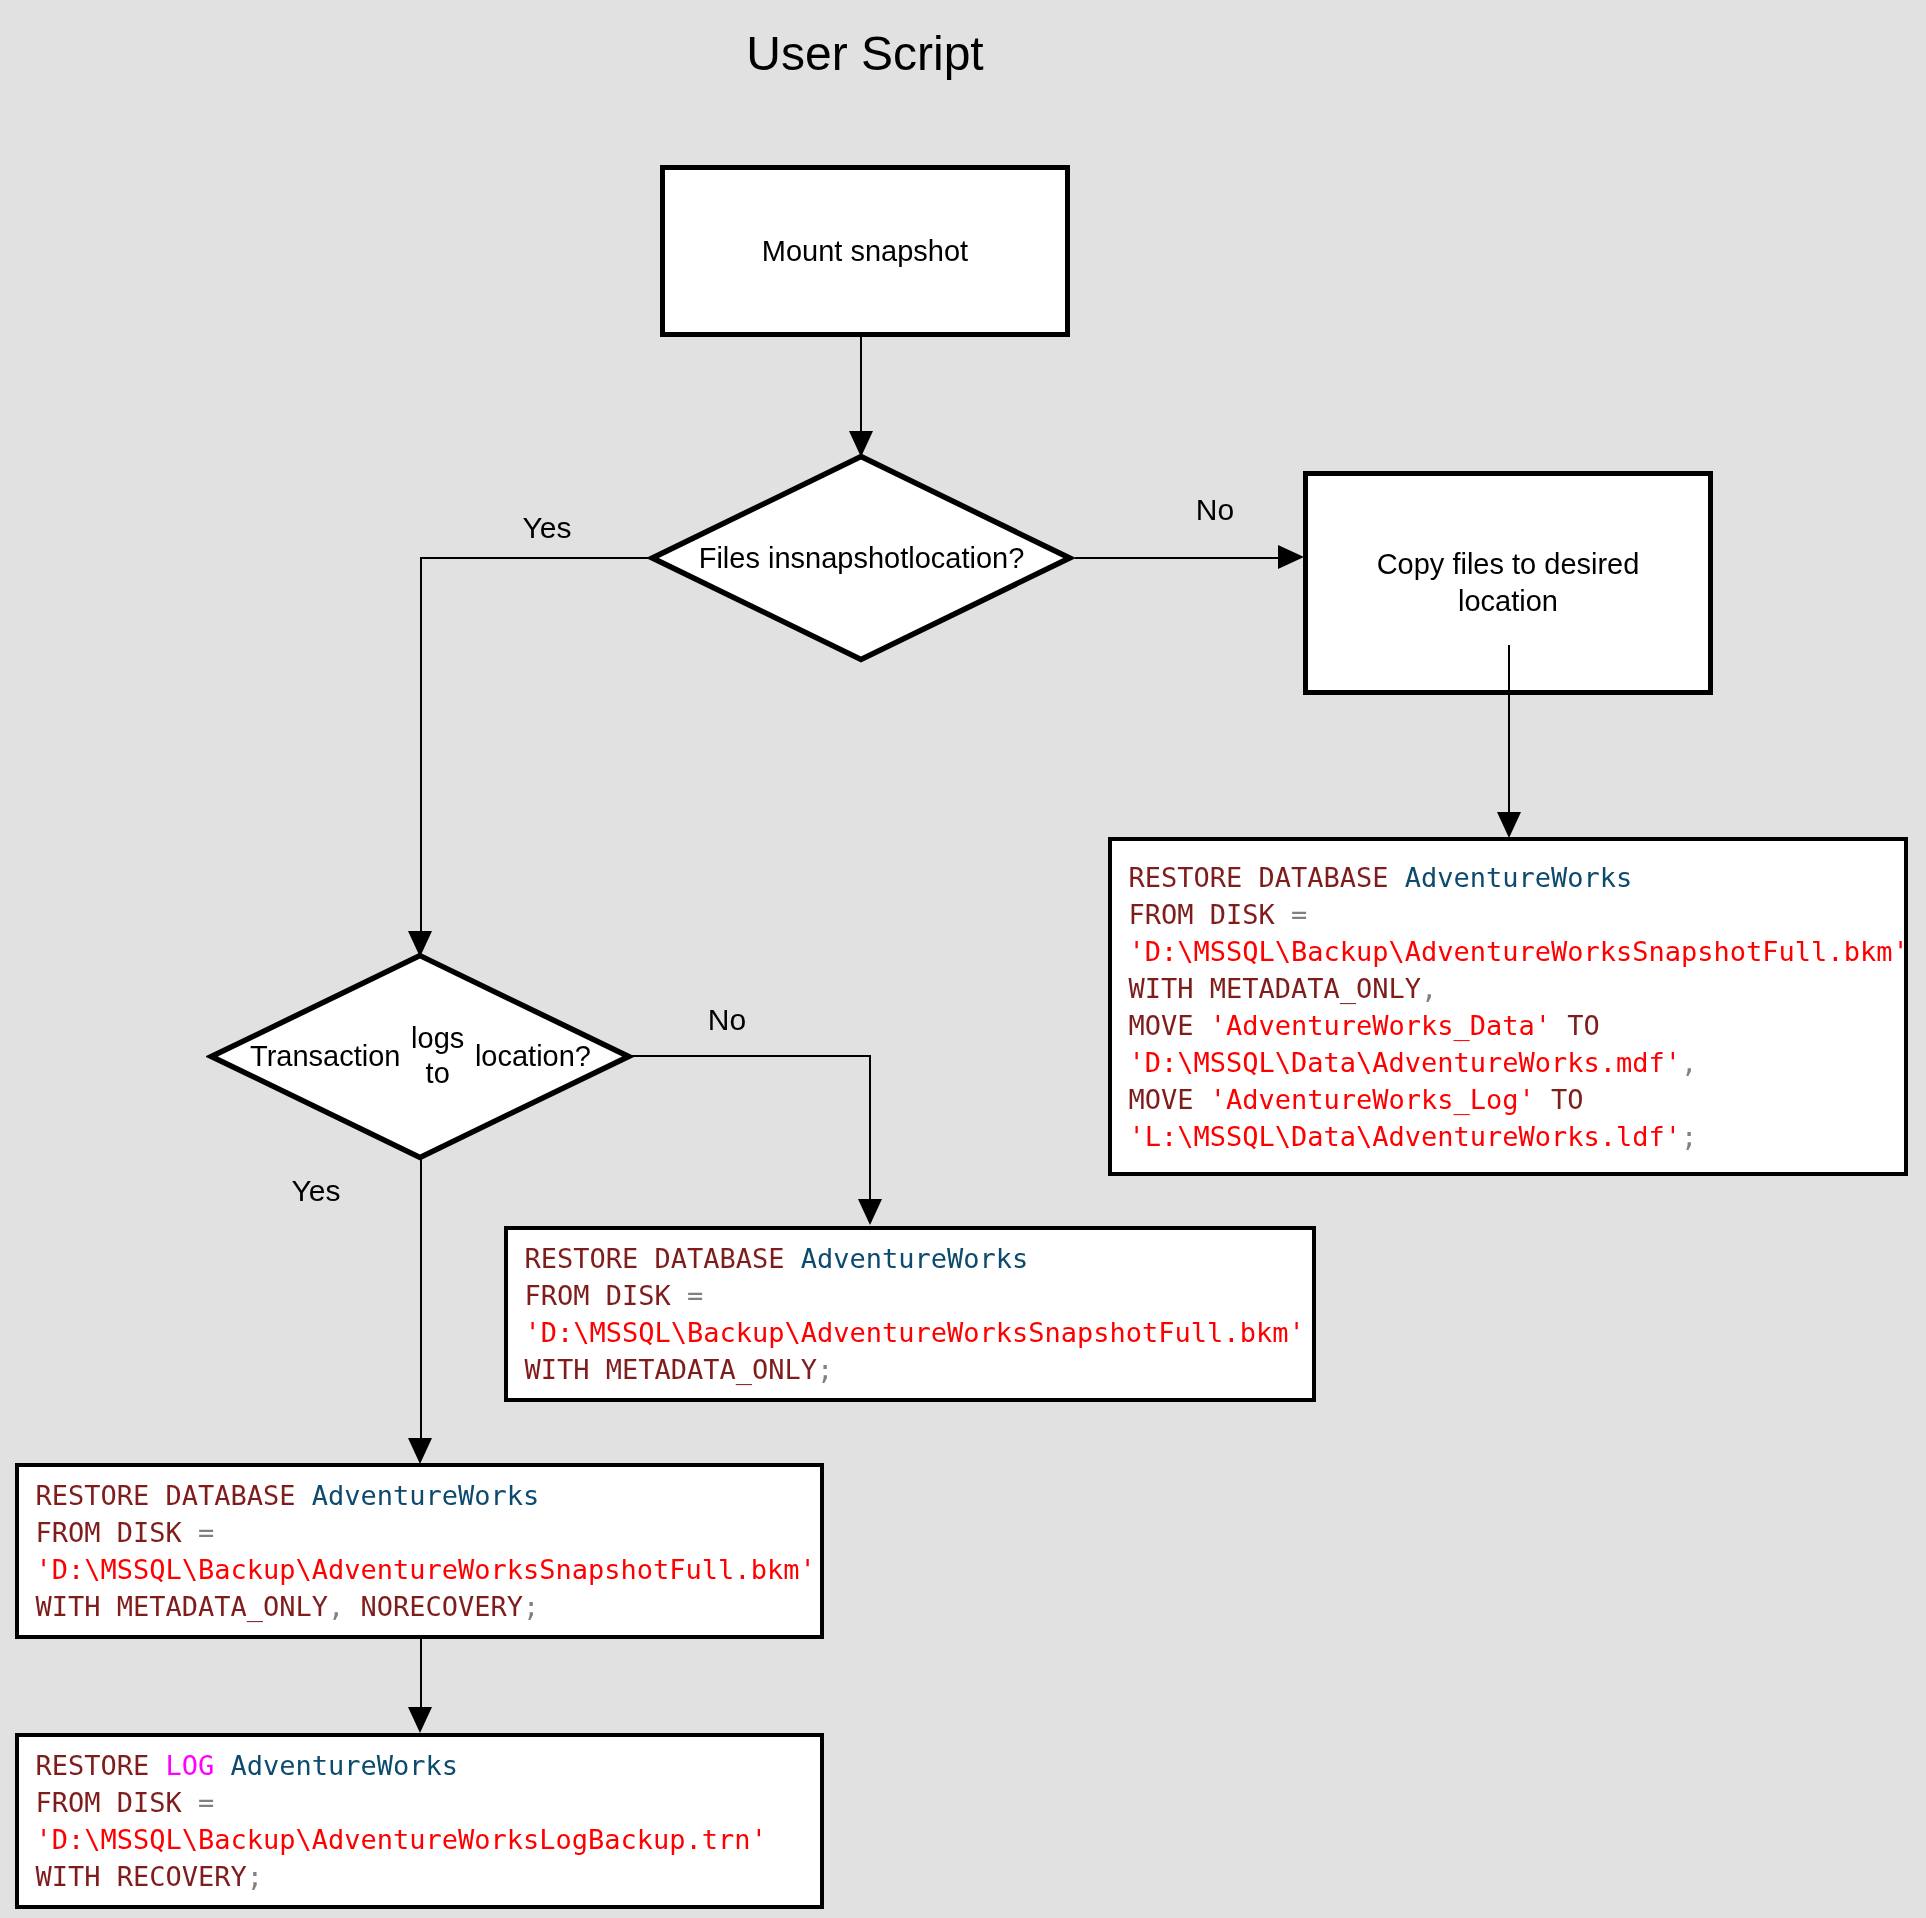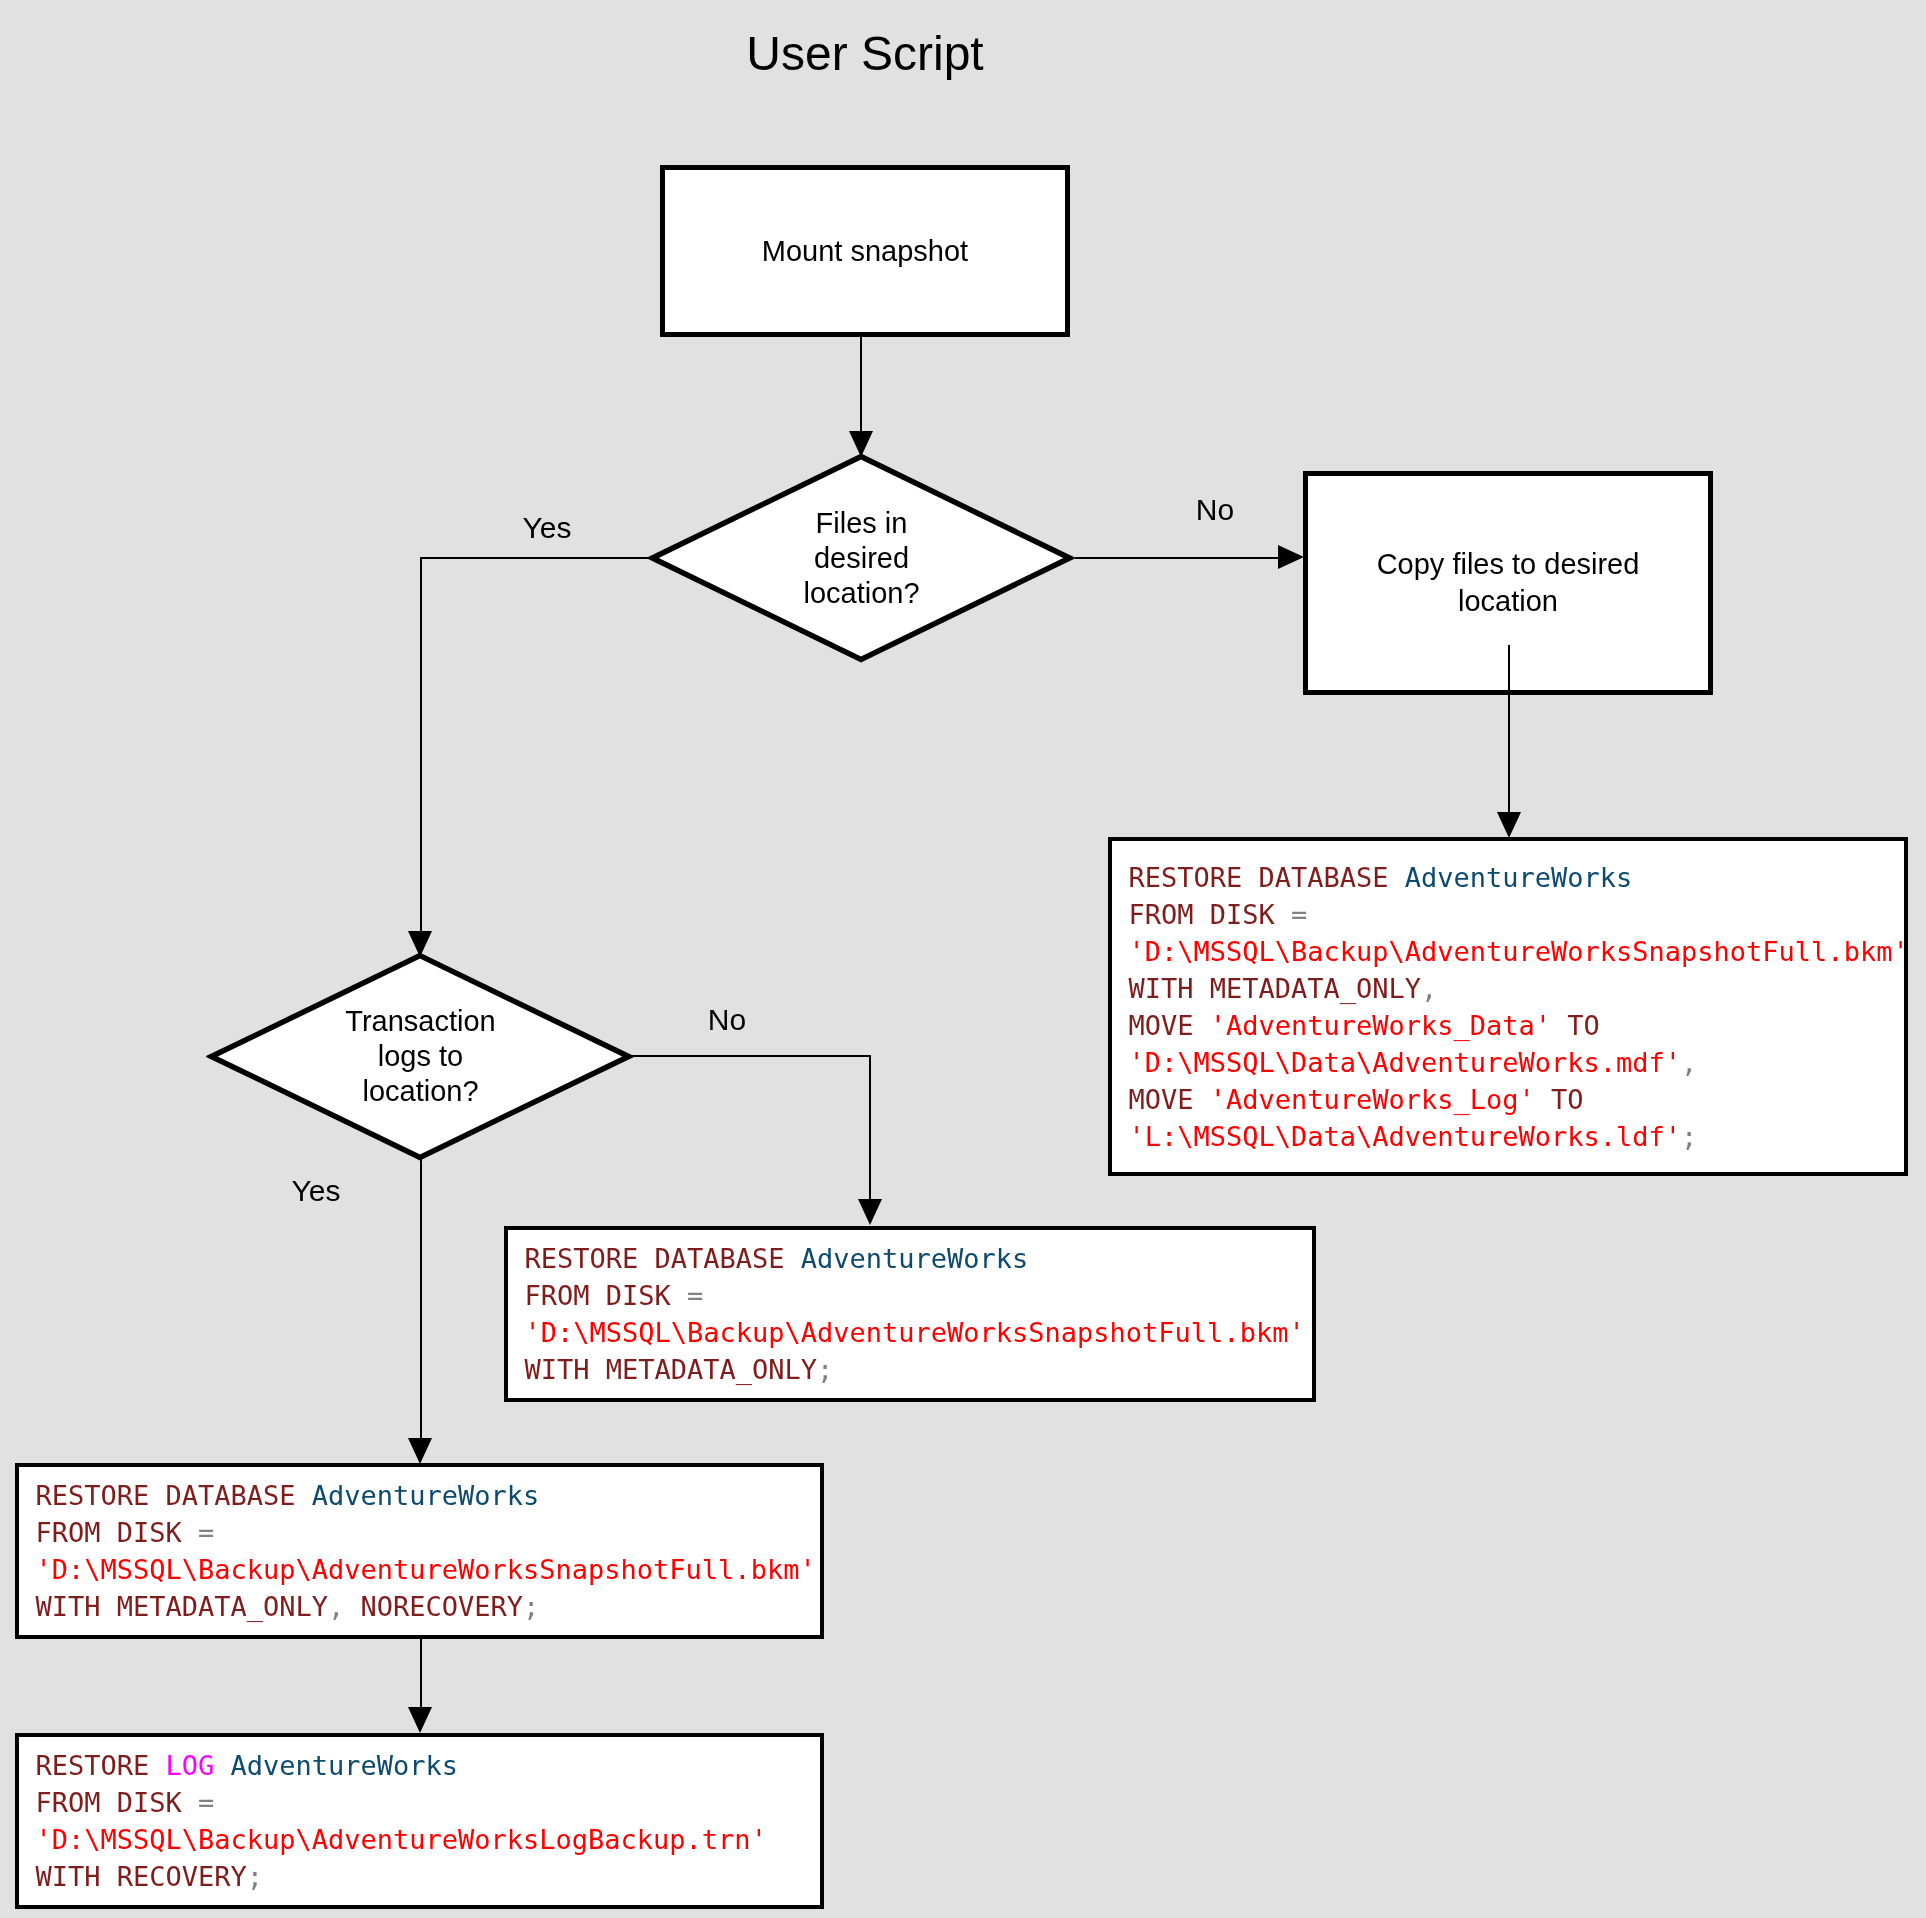--- a/index.html
+++ b/index.html
@@ -43,21 +43,21 @@
   .arrow-right{
     width:0;height:0;
     border-top:12.3px solid transparent;
     border-bottom:12.3px solid transparent;
     border-left:26px solid #000;
   }
   .edge-label{
     font-size:30px;line-height:35px;text-align:center;width:82px;
   }
   .diamond-text{
-    display:flex;flex-direction:column;align-items:center;justify-content:center;
+    display:flex;flex-direction:row;align-items:center;justify-content:center;
     text-align:center;font-size:29px;line-height:35px;
   }
   svg{display:block;}
 </style>
 </head>
 <body>
 
 <div class="abs page-title" style="left:660px;top:26px;width:410px;">User Script</div>
 
 <div class="abs proc-box" style="left:660px;top:165px;width:410px;height:172px;">
@@ -65,21 +65,21 @@
 </div>
 
 <div class="abs line" style="left:860px;top:337px;width:2px;height:97px;"></div>
 <div class="abs arrow-down" style="left:849px;top:431px;"></div>
 
 <svg class="abs" style="left:647px;top:451px;" width="428" height="214" viewBox="0 0 628 314">
   <polygon points="314,8 620,157 314,306 8,157" fill="#ffffff" stroke="#000000" stroke-width="8"></polygon>
 </svg>
 <div class="abs diamond-text" style="left:691px;top:481px;width:341px;height:154px;">
   <div>Files in</div>
-  <div>desired</div>
+  <div>snapshot</div>
   <div>location?</div>
 </div>
 
 <div class="abs edge-label" style="left:506px;top:510px;">Yes</div>
 <div class="abs line" style="left:420px;top:557px;width:234px;height:2px;"></div>
 <div class="abs line" style="left:420px;top:557px;width:2px;height:375px;"></div>
 <div class="abs arrow-down" style="left:408px;top:931px;"></div>
 
 <div class="abs edge-label" style="left:1174px;top:492px;">No</div>
 <div class="abs line" style="left:1075px;top:557px;width:204px;height:2px;"></div>

